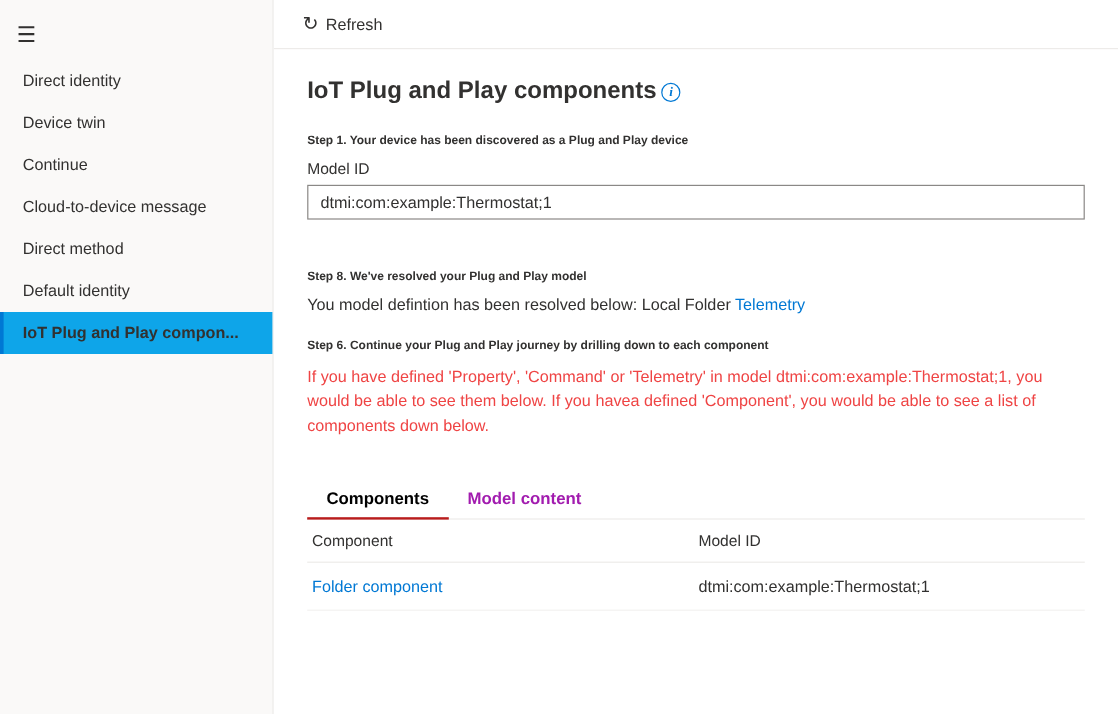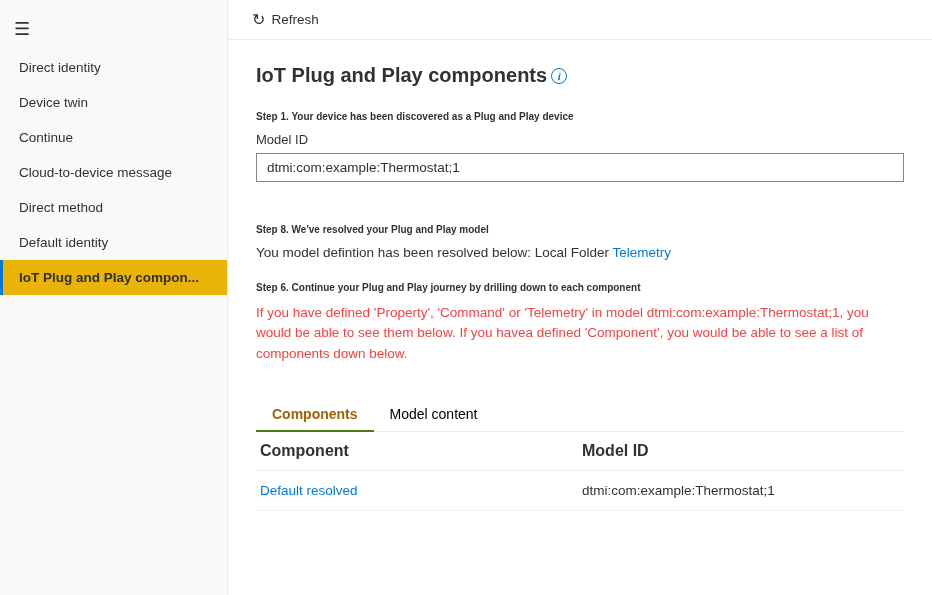--- a/index.html
+++ b/index.html
@@ -22,21 +22,21 @@
       color: #323130;
     }
     .sidebar-item {
       padding: 10px 16px;
       cursor: pointer;
       font-size: 13.5px;
       color: #323130;
       border-left: 3px solid transparent;
     }
     .sidebar-item.active {
-      background: #eab308;
+      background: #0ea5e9;
       border-left: 3px solid #0078d4;
       font-weight: 600;
     }
 
     
     .main {
       flex: 1;
       display: flex;
       flex-direction: column;
       overflow-y: auto;
@@ -144,40 +144,41 @@
     
     .tabs {
       display: flex;
       border-bottom: 1px solid #edebe9;
       margin-bottom: 0;
     }
     .tab {
       padding: 10px 16px 8px;
       cursor: pointer;
       font-size: 14px;
-      color: #000000;
+      color: #a21caf;
       border-bottom: 2px solid transparent;
       margin-bottom: -1px;
+      font-weight: bold;
     }
     .tab.active {
-      color: #a16207;
-      border-bottom: 2px solid #4d7c0f;
+      color: #000000;
+      border-bottom: 2px solid #b91c1c;
       font-weight: 600;
     }
 
     
     .table-container {
       margin-top: 0;
     }
     .table-header {
       display: flex;
       padding: 10px 0;
       border-bottom: 1px solid #edebe9;
-      font-size: 16px;
-      font-weight: 700;
+      font-size: 13px;
+      font-weight: 400;
       color: #323130;
     }
     .table-row {
       display: flex;
       padding: 12px 0;
       border-bottom: 1px solid #f3f2f1;
       font-size: 13.5px;
     }
     .col-component { flex: 1; padding-left: 4px; }
     .col-modelid { flex: 1; }
@@ -255,21 +256,21 @@
         <div class="tab">Model content</div>
       </div>
 
       <div class="table-container">
         <div class="table-header">
           <div class="col-component">Component</div>
           <div class="col-modelid">Model ID</div>
         </div>
         <div class="table-row">
           <div class="col-component">
-            <a class="default-component-link">Default resolved</a>
+            <a class="default-component-link">Folder component</a>
           </div>
           <div class="col-modelid">dtmi:com:example:Thermostat;1</div>
         </div>
       </div>
 
     </div>
 
   </div>
 </div>
 

